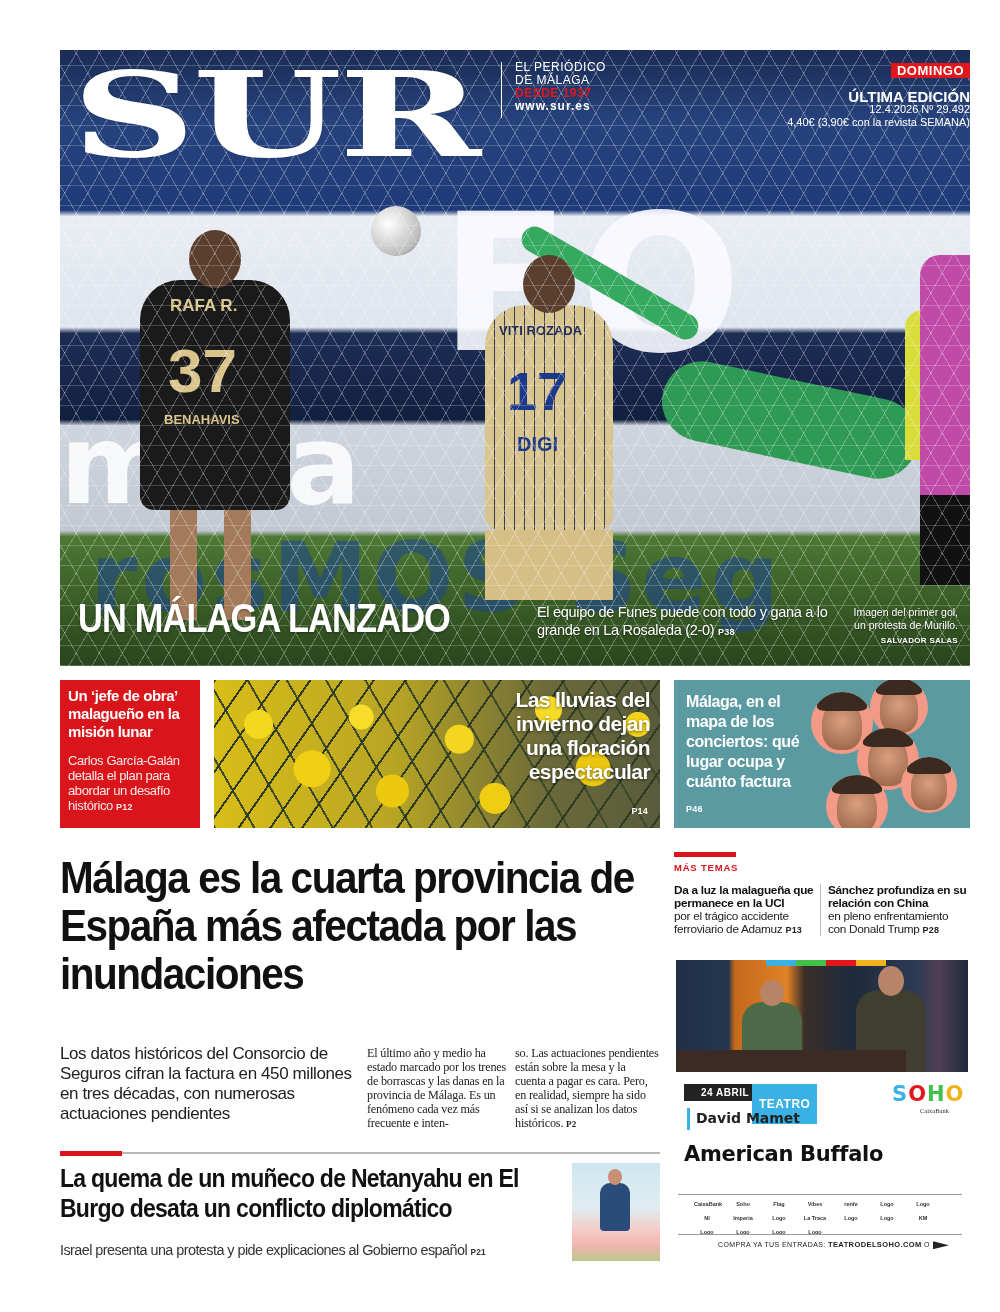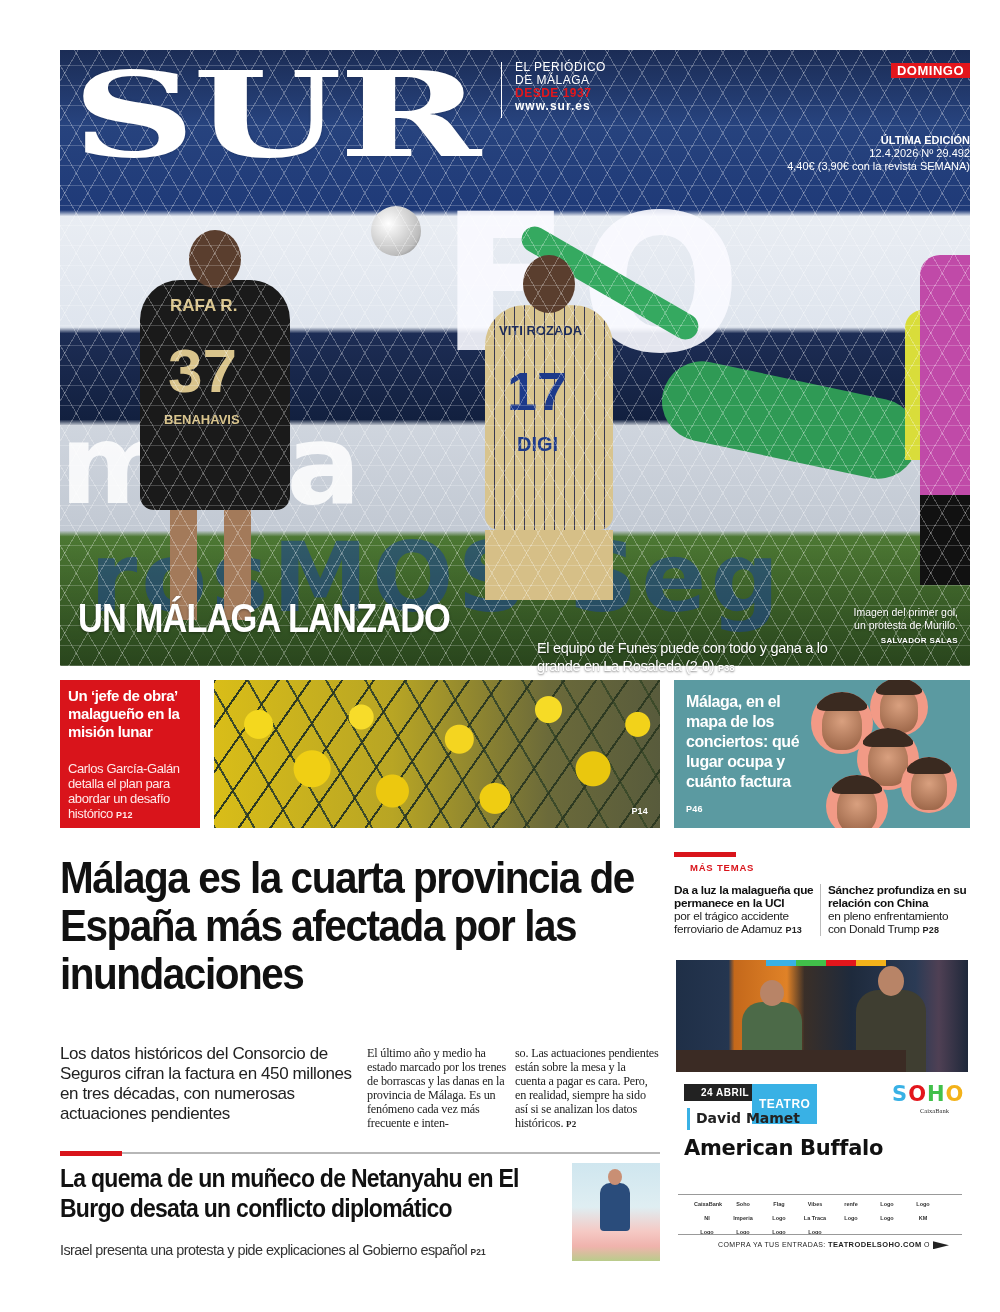--- a/index.html
+++ b/index.html
@@ -65,37 +65,37 @@
     font-family: "DejaVu Serif", serif; font-weight: bold; font-size: 118px; line-height: 1;
     color: #ffffff; letter-spacing: -2px; transform: scaleX(1.45); transform-origin: left top;
     text-shadow: 0 0 2px rgba(0,0,0,0.25);
   }
   .mast-divider { position: absolute; left: 501px; top: 62px; width: 1px; height: 56px; background: #ffffff; }
   .mast-tag { position: absolute; left: 515px; top: 61px; color: #fff; font-size: 12px; line-height: 13px; letter-spacing: 0.5px; }
   .mast-tag .since { color: #e3161c; font-weight: bold; }
   .mast-tag .web { font-weight: bold; letter-spacing: 1px; }
   .edition { position: absolute; right: 30px; top: 63px; text-align: right; color: #fff; font-size: 11px; line-height: 13px; }
   .day-badge { display: inline-block; background: #e3161c; color: #fff; font-weight: bold; font-size: 13px; padding: 1px 6px; margin-bottom: 12px; letter-spacing: 0.5px; }
-  .edition .ult { font-weight: bold; font-size: 11px; margin-top: 44px; }
+  .edition .ult { font-weight: bold; font-size: 15px; }
 
   .hero-headline {
     position: absolute; left: 78px; top: 598px;
     font-family: "Liberation Sans", sans-serif; font-weight: bold; font-size: 40px; color: #ffffff;
     letter-spacing: -1px; transform: scaleX(0.86); transform-origin: left top; line-height: 1;
     text-shadow: 0 1px 3px rgba(0,0,0,0.4);
   }
-  .hero-deck { position: absolute; left: 537px; top: 603px; width: 300px; color: #fff; font-size: 14.5px; line-height: 18px; letter-spacing: -0.3px; text-shadow: 0 1px 2px rgba(0,0,0,0.5); margin-top: 36px; }
+  .hero-deck { position: absolute; left: 537px; top: 603px; width: 300px; color: #fff; font-size: 14.5px; line-height: 18px; letter-spacing: -0.3px; text-shadow: 0 1px 2px rgba(0,0,0,0.5); }
   .pageref { font-weight: bold; font-size: 9px; letter-spacing: 0.2px; }
   .hero-caption { position: absolute; right: 42px; top: 606px; width: 110px; text-align: right; color: #fff; font-size: 10.5px; line-height: 13px; text-shadow: 0 1px 2px rgba(0,0,0,0.5); }
   .hero-credit { display: block; font-weight: bold; font-size: 8px; margin-top: 2px; letter-spacing: 0.3px; }
 
   
   .teaser-red { position: absolute; left: 60px; top: 680px; width: 140px; height: 148px; background: #d9141b; color: #fff; padding: 7px 8px; }
   .teaser-red .t { font-weight: bold; font-size: 15px; line-height: 18px; letter-spacing: -0.4px; }
-  .teaser-red .d { font-size: 13px; line-height: 15px; margin-top: 20px; letter-spacing: -0.4px; color: #ffe9e9; }
+  .teaser-red .d { font-size: 13px; line-height: 15px; margin-top: 12px; letter-spacing: -0.4px; color: #ffe9e9; }
 
   .teaser-flower {
     position: absolute; left: 214px; top: 680px; width: 446px; height: 148px; overflow: hidden;
     background:
       radial-gradient(circle at 10% 30%, #f4d81e 0 14px, transparent 15px),
       radial-gradient(circle at 22% 60%, #f0cf14 0 18px, transparent 19px),
       radial-gradient(circle at 33% 25%, #f7dc2a 0 12px, transparent 13px),
       radial-gradient(circle at 40% 75%, #ecc80f 0 16px, transparent 17px),
       radial-gradient(circle at 55% 40%, #f4d520 0 14px, transparent 15px),
       radial-gradient(circle at 63% 80%, #efcd12 0 15px, transparent 16px),
@@ -139,21 +139,21 @@
   .second-deck { position: absolute; left: 60px; top: 1241px; font-size: 15.5px; color: #333; letter-spacing: -0.6px; transform: scaleX(0.93); transform-origin: left top; white-space: nowrap; }
   .second-thumb {
     position: absolute; left: 572px; top: 1163px; width: 88px; height: 98px;
     background: linear-gradient(180deg, #cfe6ef 0%, #dfeef2 45%, #f5c9c4 70%, #f0b3ad 85%, #b9cc8b 100%);
   }
   .second-thumb .figure { position: absolute; left: 28px; top: 20px; width: 30px; height: 48px; background: #2a4c7b; border-radius: 10px 10px 4px 4px; }
   .second-thumb .figure::before { content: ""; position: absolute; left: 8px; top: -14px; width: 14px; height: 16px; background: #c98f74; border-radius: 50%; }
 
   
   .mas-bar { position: absolute; left: 674px; top: 852px; width: 62px; height: 5px; background: #d9141b; }
-  .mas-title { position: absolute; left: 674px; top: 862px; font-size: 9.5px; font-weight: bold; color: #d9141b; letter-spacing: 0.8px; margin-left: 16px; }
+  .mas-title { position: absolute; left: 674px; top: 862px; font-size: 9.5px; font-weight: bold; color: #d9141b; letter-spacing: 0.8px; }
   .mas-col { position: absolute; top: 884px; width: 140px; font-size: 11.8px; line-height: 13px; color: #222; letter-spacing: -0.3px; }
   .mas-col .h { font-weight: bold; color: #111; }
   .mas-col.a { left: 674px; }
   .mas-col.b { left: 828px; }
   .mas-sep { position: absolute; left: 820px; top: 884px; width: 1px; height: 52px; background: #bbb; }
 
   
   .ad { position: absolute; left: 674px; top: 958px; width: 296px; height: 300px; background: #fff; }
   .ad-photo {
     position: absolute; left: 2px; top: 2px; width: 292px; height: 112px; overflow: hidden;
@@ -168,21 +168,21 @@
   .ad-date { position: absolute; left: 10px; top: 126px; background: #222; color: #fff; font-weight: bold; font-size: 10px; padding: 3px 17px; letter-spacing: 0.5px; }
   .ad-cat { position: absolute; left: 78px; top: 126px; background: #39b1e5; color: #fff; font-weight: bold; font-size: 12px; padding: 13px 7px; letter-spacing: 0.5px; }
   .ad-soho { position: absolute; left: 218px; top: 124px; font: bold 21px "DejaVu Sans", sans-serif; letter-spacing: 1px; }
   .ad-soho span:nth-child(1) { color: #39b1e5; }
   .ad-soho span:nth-child(2) { color: #e3161c; }
   .ad-soho span:nth-child(3) { color: #41c04a; }
   .ad-soho span:nth-child(4) { color: #f3b21a; }
   .ad-sponsor { position: absolute; left: 246px; top: 149px; font-size: 6.5px; color: #333; font-family: "Liberation Serif", serif; }
   .ad-author-bar { position: absolute; left: 13px; top: 150px; width: 3px; height: 22px; background: #39b1e5; }
   .ad-author { position: absolute; left: 22px; top: 152px; font: bold 14px "DejaVu Sans", sans-serif; color: #222; }
-  .ad-title { position: absolute; left: 10px; top: 178px; font: bold 21px "DejaVu Sans", sans-serif; color: #111; letter-spacing: -0.3px; }
+  .ad-title { position: absolute; left: 10px; top: 184px; font: bold 21px "DejaVu Sans", sans-serif; color: #111; letter-spacing: -0.3px; }
   .ad-cast { position: absolute; left: 10px; top: 204px; font: 9.5px "DejaVu Sans", sans-serif; color: #222; line-height: 12px; }
   .ad-cast b { font-weight: bold; }
   .ad-rule1 { position: absolute; left: 4px; top: 236px; width: 284px; height: 1px; background: #999; }
   .ad-logos { position: absolute; left: 20px; top: 242px; width: 260px; display: flex; flex-wrap: wrap; gap: 5px 10px; }
   .ad-logos span { font-size: 5.5px; color: #333; font-weight: bold; width: 26px; height: 9px; line-height: 9px; text-align: center; }
   .ad-rule2 { position: absolute; left: 4px; top: 276px; width: 284px; height: 1px; background: #999; }
   .ad-cta { position: absolute; left: 44px; top: 282px; font-size: 7px; color: #222; letter-spacing: 0.4px; }
   .ad-cta b { font-weight: bold; font-size: 7.5px; }
   .ad-cta .flag { display: inline-block; width: 16px; height: 8px; background: #222; clip-path: polygon(0 0,100% 50%,0 100%); vertical-align: middle; margin-left: 3px; }
 </style>
@@ -244,20 +244,21 @@
 
 <div class="teaser-red">
   <div class="t">Un ‘jefe de obra’ malagueño en la misión lunar</div>
   <div class="d">
     <span>Carlos García-Galán detalla el plan para abordar un desafío histórico</span>
     <span class="pageref">P12</span>
   </div>
 </div>
 
 <div class="teaser-flower">
+  <div class="t">Las lluvias del invierno dejan una floración espectacular</div>
   <div class="p pageref">P14</div>
 </div>
 
 <div class="teaser-teal">
   <div class="t">Málaga, en el mapa de los conciertos: qué lugar ocupa y cuánto factura</div>
   <div class="p pageref">P46</div>
   <div class="face f1"></div>
   <div class="face f2"></div>
   <div class="face f3"></div>
   <div class="face f4"></div>

